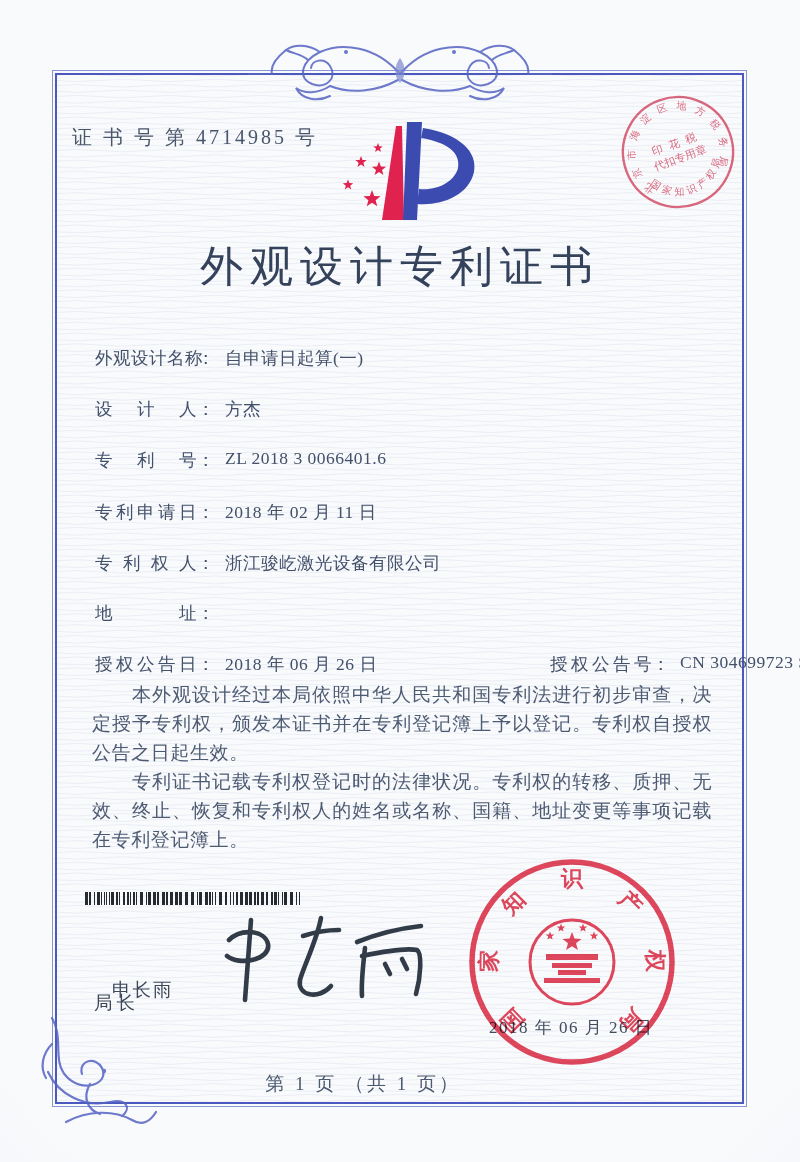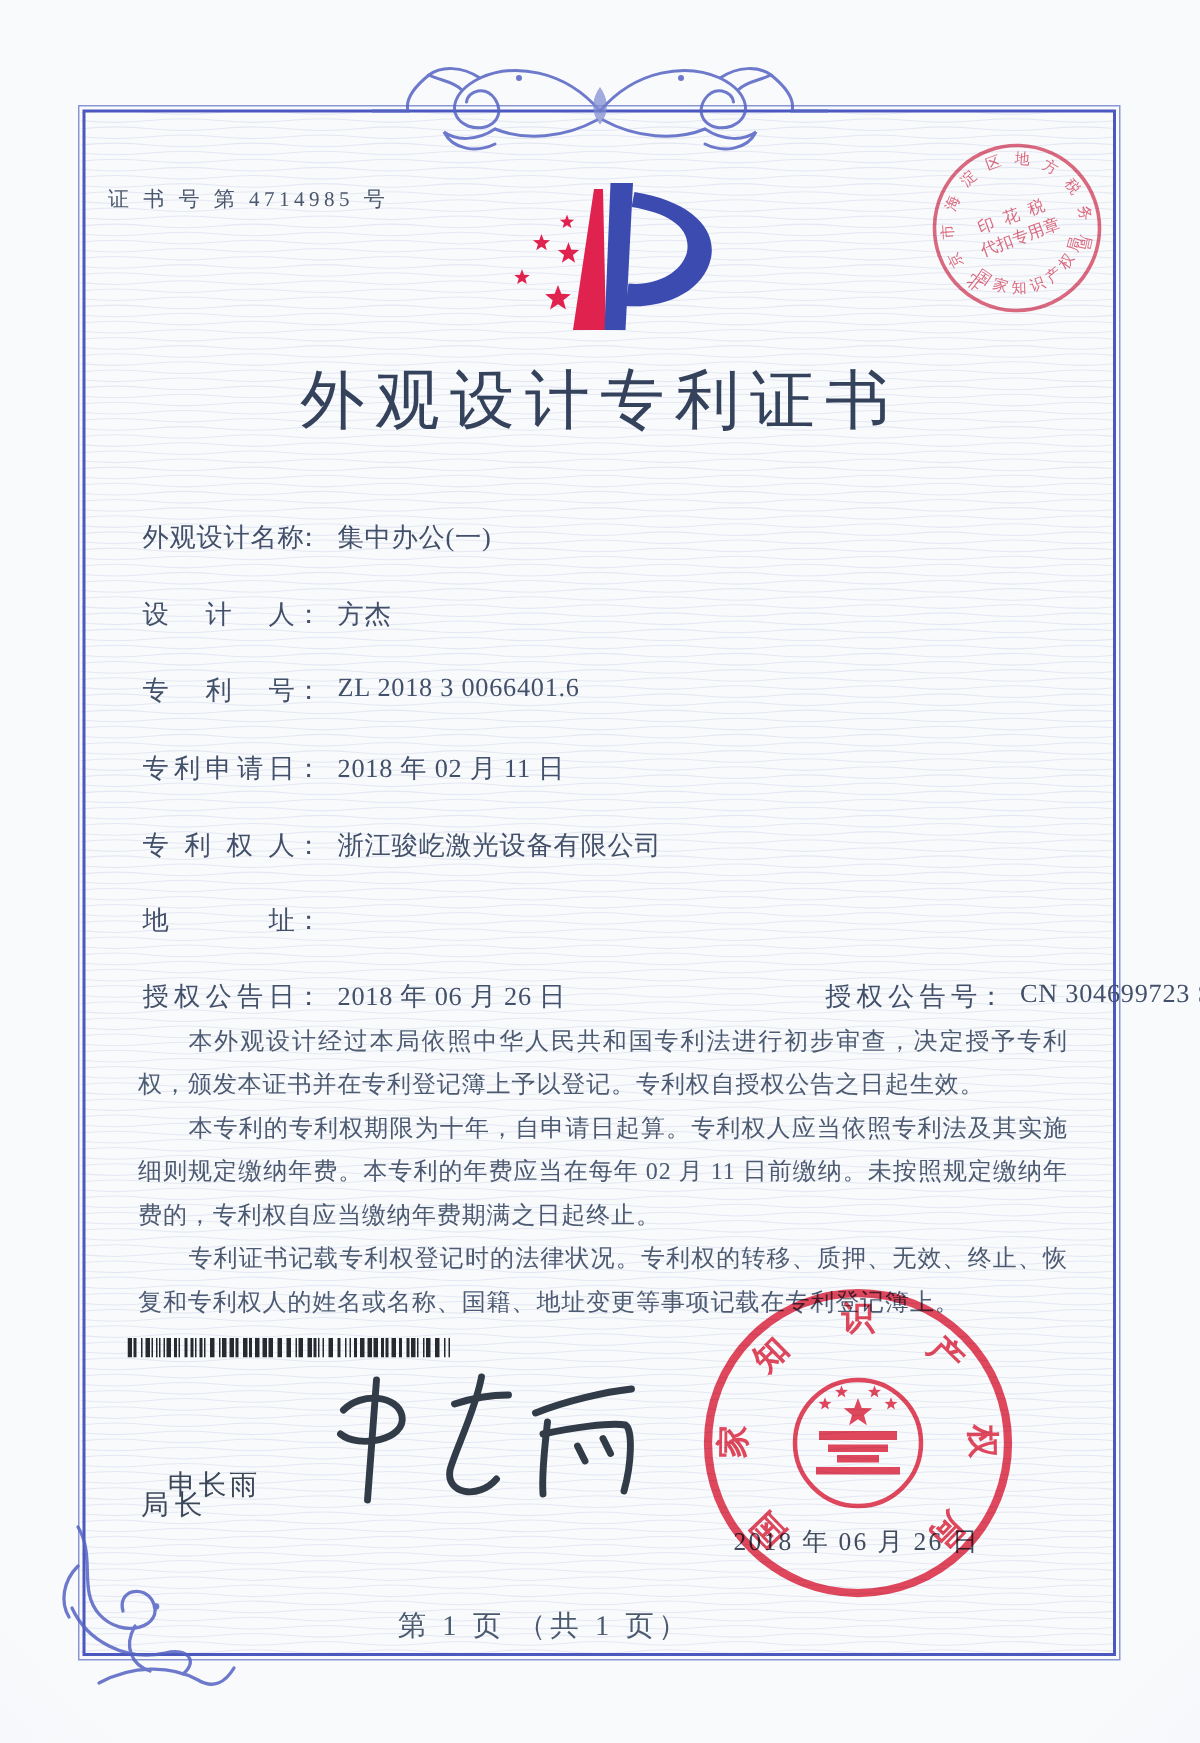--- a/index.html
+++ b/index.html
@@ -9,33 +9,33 @@
         background:radial-gradient(130% 120% at 50% 42%, #f9fafc 55%, #eceef3 92%, #e6e8ee 100%);
         overflow:hidden;}
   
   .frame{position:absolute;left:52px;top:70px;width:693px;height:1035px;
          border:1.5px solid #8a96d2;}
   .frame::before{content:"";position:absolute;inset:2px;border:2px solid #4a58c0;}
   
   .waves{position:absolute;left:54px;top:72px;width:689px;height:1031px;overflow:hidden;opacity:.55;}
   .orn{position:absolute;}
   
-  .cert-no{position:absolute;left:72px;top:124px;font-size:14px;letter-spacing:3px;color:#49566b;}
+  .cert-no{position:absolute;left:72px;top:124px;font-size:20px;letter-spacing:3px;color:#49566b;}
   .logo{position:absolute;left:312px;top:112px;}
   .title{position:absolute;left:0;top:238px;width:800px;text-align:center;
          font-size:43px;font-weight:normal;letter-spacing:7px;color:#35425c;}
   .fields{position:absolute;left:0;top:0;width:800px;}
   .row{position:absolute;left:95px;font-size:17.5px;color:#42506a;letter-spacing:.5px;
        display:flex;align-items:flex-start;}
   .jlabel{display:flex;justify-content:space-between;width:102px;flex:0 0 102px;}
   .colon{margin:0 2px 0 0;}
   .val{margin-left:8px;white-space:nowrap;}
   .val.wrap{white-space:normal;width:452px;line-height:27px;}
   .grant-no{position:absolute;left:455px;top:0;display:flex;}
-  .paras{position:absolute;left:92px;top:680px;width:620px;font-size:16px;
+  .paras{position:absolute;left:92px;top:680px;width:620px;font-size:19px;
          line-height:29px;color:#4d5b72;letter-spacing:.6px;text-align:justify;}
   .paras p{margin:0;text-indent:2.1em;}
   .barcode{position:absolute;left:85px;top:892px;}
   .sig-role{position:absolute;left:94px;top:990px;font-size:18.5px;color:#3c4859;letter-spacing:4px;}
   .sig-name{position:absolute;left:112px;top:977px;font-size:18.5px;color:#3c4859;letter-spacing:2px;}
   .signature{position:absolute;left:205px;top:906px;}
   .seal-date{position:absolute;left:489px;top:1016px;font-size:17px;color:#414c5e;letter-spacing:1.5px;z-index:3;}
   .seal{position:absolute;left:462px;top:852px;z-index:4;mix-blend-mode:multiply;opacity:.93;}
   .stamp{position:absolute;left:616px;top:90px;opacity:.8;mix-blend-mode:multiply;}
   .footer{position:absolute;left:0;top:1071px;width:726px;text-align:center;
@@ -325,21 +325,21 @@
     <div class="row" style="top:346px">
       <span class="jlabel">
           <span>外</span>
           <span>观</span>
           <span>设</span>
           <span>计</span>
           <span>名</span>
           <span>称</span>
         </span>
         <span class="colon">：</span>
-      <span class="val">集中办公(一)</span>
+      <span class="val">自申请日起算(一)</span>
     </div>
     <div class="row" style="top:397px">
       <span class="jlabel">
           <span>设</span>
           <span>计</span>
           <span>人</span>
         </span>
         <span class="colon">：</span>
       <span class="val">方杰</span>
     </div>
@@ -399,21 +399,20 @@
             <span>号</span>
           </span>
           <span class="colon">：</span>
         <span class="val">CN 304699723 S</span>
       </span>
     </div>
   </div>
 
   <div class="paras">
     <p>本外观设计经过本局依照中华人民共和国专利法进行初步审查，决定授予专利权，颁发本证书并在专利登记簿上予以登记。专利权自授权公告之日起生效。</p>
-    <p>本专利的专利权期限为十年，自申请日起算。专利权人应当依照专利法及其实施细则规定缴纳年费。本专利的年费应当在每年 02 月 11 日前缴纳。未按照规定缴纳年费的，专利权自应当缴纳年费期满之日起终止。</p>
     <p>专利证书记载专利权登记时的法律状况。专利权的转移、质押、无效、终止、恢复和专利权人的姓名或名称、国籍、地址变更等事项记载在专利登记簿上。</p>
   </div>
 
   <svg class="barcode" width="218" height="13" viewBox="0 0 218 13" id="barcode">
       <rect x="0" y="0" width="3" height="13" fill="#272b30"></rect>
       <rect x="4" y="0" width="2" height="13" fill="#272b30"></rect>
       <rect x="9" y="0" width="1" height="13" fill="#272b30"></rect>
       <rect x="12" y="0" width="3" height="13" fill="#272b30"></rect>
       <rect x="16" y="0" width="1" height="13" fill="#272b30"></rect>
       <rect x="19" y="0" width="1" height="13" fill="#272b30"></rect>

